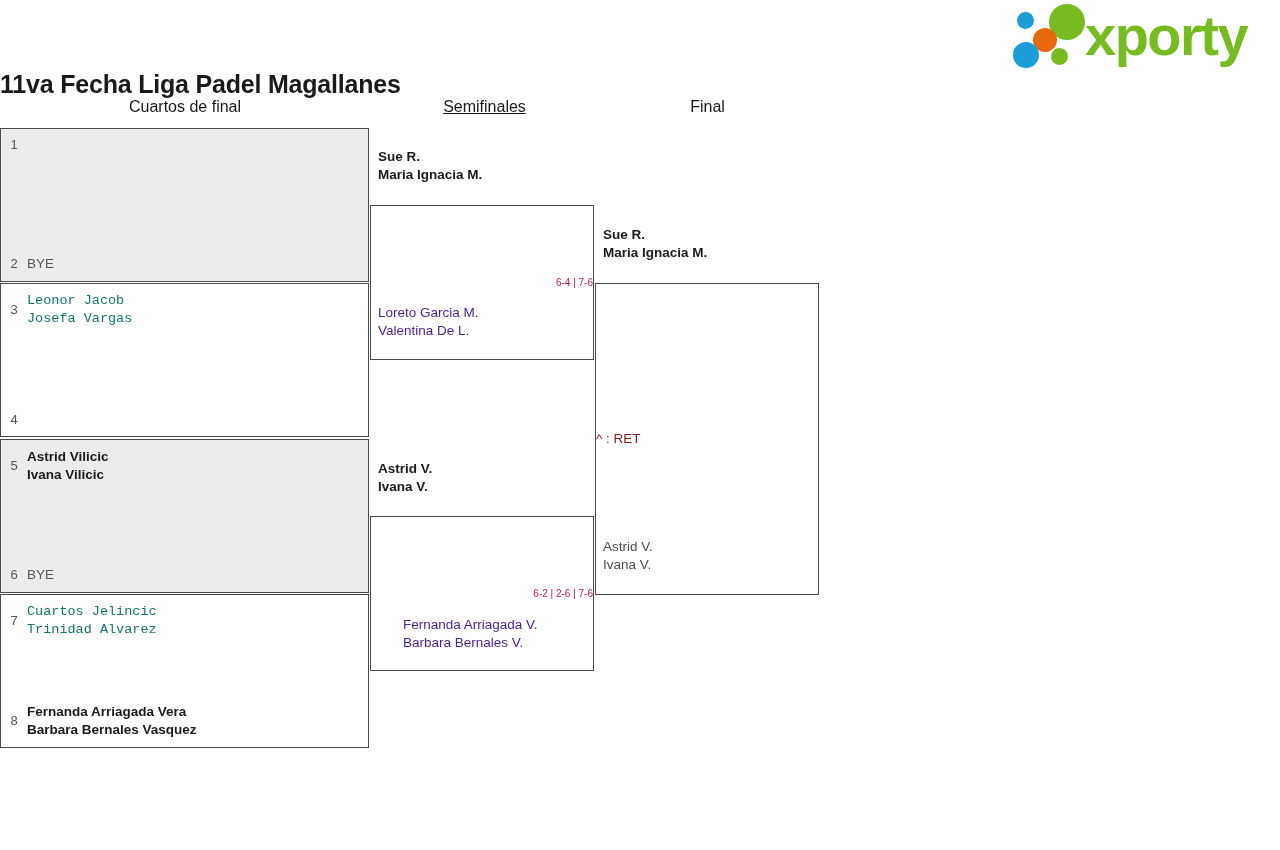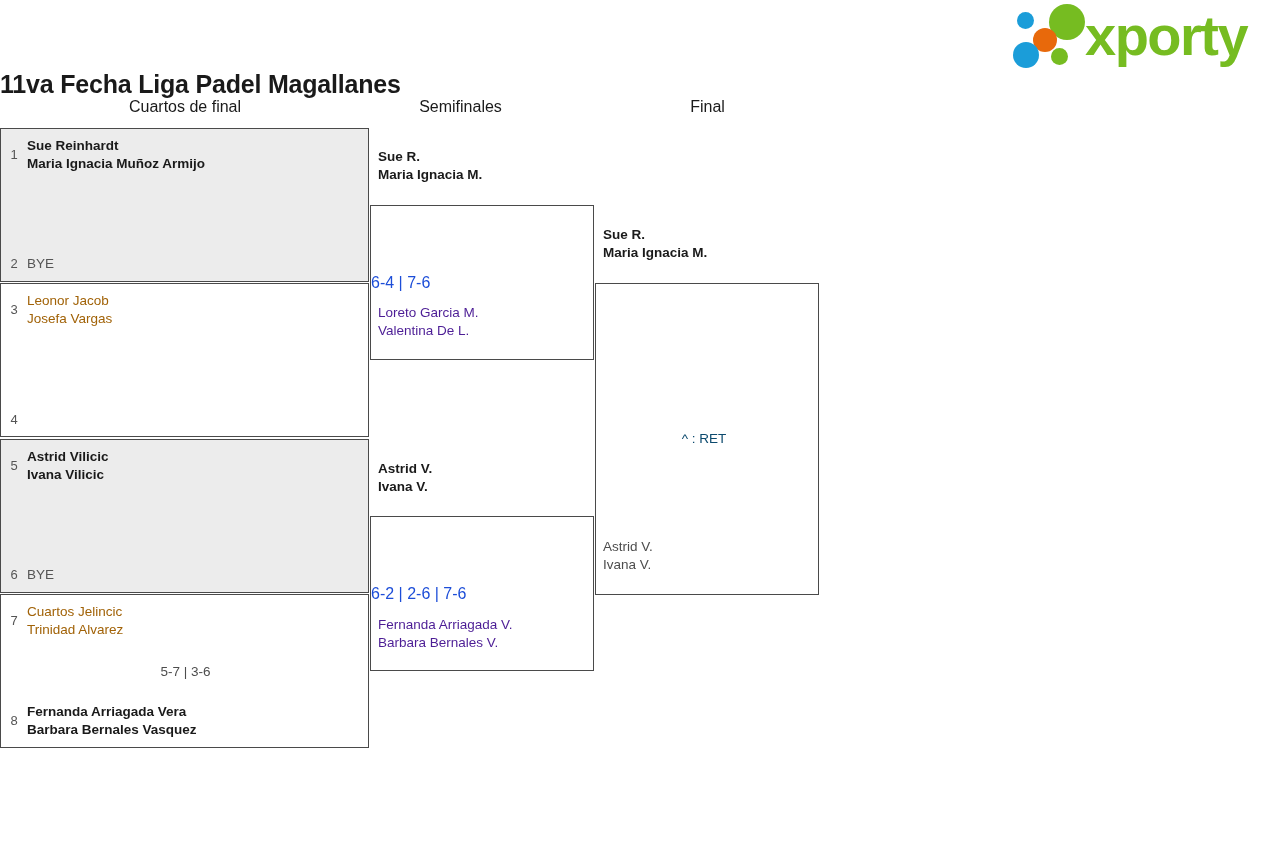--- a/index.html
+++ b/index.html
@@ -59,21 +59,21 @@
   .round-header {
     position: absolute;
     top: 95px;
     font-size: 16px;
     font-weight: 400;
     line-height: 24px;
     color: #1a1a1a;
     text-align: center;
   }
   #round-header-0 { left: 0px;   width: 370px; }
-  #round-header-1 { left: 348px; width: 225px; }
+  #round-header-1 { left: 372px; width: 225px; text-decoration: underline; }
   #round-header-2 { left: 595px; width: 225px; }
 
   
   #bracket {
     position: absolute;
     left: 0; top: 128px;
     width: 1280px; height: 640px;
   }
 
   
@@ -111,21 +111,21 @@
     font-weight: 400;
     color: #555555;
     line-height: 16px;
   }
   .names {
     font-size: 13.5px;
     line-height: 18px;
   }
   .names .nm { display: block; white-space: nowrap; }
   .winner .names { font-weight: 700; color: #1a1a1a; }
-  .loser  .names { font-weight: 400; color: #a16207; }
+  .loser  .names { font-weight: 400; color: #0f766e; font-family: Liberation Mono, monospace; }
   .bye .names { font-weight: 400; color: #555555; font-size: 13.5px; }
 
   
   .r1-score {
     position: absolute;
     left: 0;
     width: 369px;
     top: 68px;
     text-align: center;
     font-size: 13.5px;
@@ -144,61 +144,61 @@
     background: #ffffff;
   }
   #r2-box-0 { top: 77px;  }
   #r2-box-1 { top: 388px; }
 
   .r2-score {
     position: absolute;
     left: 0; right: 0;
     top: 50%;
     transform: translateY(-50%);
-    text-align: left;
-    font-size: 16px;
-    color: #1d4ed8;
+    text-align: right;
+    font-size: 10px;
+    color: #be185d;
     line-height: 18px;
   }
 
   .r2-label {
     position: absolute;
     left: 378px;
     width: 216px;
     font-size: 13.5px;
     line-height: 18px;
   }
   .r2-label .nm { display: block; white-space: nowrap; }
   .r2-label.winner { font-weight: 700; color: #1a1a1a; }
   .r2-label.loser  { font-weight: 400; color: #4c1d95; }
   #r2-label-0a { top: 20px;  }
   #r2-label-0b { top: 176px; }
   #r2-label-1a { top: 332px; }
-  #r2-label-1b { top: 488px; }
+  #r2-label-1b { top: 488px; margin-left: 25px; }
 
   
   .r3-box {
     position: absolute;
     left: 595px;
     width: 224px;
     height: 312px;
     box-sizing: border-box;
     border: 1px solid #4a4a4a;
     background: #ffffff;
   }
   #r3-box-0 { top: 155px; }
 
   .r3-score {
     position: absolute;
     left: 0; right: 6px;
     top: 50%;
     transform: translateY(-50%);
-    text-align: center;
-    font-size: 13.5px;
-    color: #0c4a6e;
+    text-align: left;
+    font-size: 13.5px;
+    color: #7f1d1d;
     line-height: 18px;
   }
 
   .r3-label {
     position: absolute;
     left: 603px;
     width: 216px;
     font-size: 13.5px;
     line-height: 18px;
   }
@@ -231,24 +231,20 @@
 
 <div class="round-header" id="round-header-0">Cuartos de final</div>
 <div class="round-header" id="round-header-1">Semifinales</div>
 <div class="round-header" id="round-header-2">Final</div>
 
 <div id="bracket">
 
   <div class="r1-match shaded" id="r1-m0">
     <div class="slot slot-top winner">
       <span class="seed">1</span>
-      <span class="names">
-        <span class="nm">Sue Reinhardt</span>
-        <span class="nm">Maria Ignacia Muñoz Armijo</span>
-      </span>
     </div>
     <div class="r1-score"></div>
     <div class="slot slot-bottom bye">
       <span class="seed">2</span>
       <span class="names">
         <span class="nm">BYE</span>
       </span>
     </div>
   </div>
 
@@ -283,21 +279,20 @@
   </div>
 
   <div class="r1-match plain" id="r1-m3">
     <div class="slot slot-top loser">
       <span class="seed">7</span>
       <span class="names">
         <span class="nm">Cuartos Jelincic</span>
         <span class="nm">Trinidad Alvarez</span>
       </span>
     </div>
-    <div class="r1-score">5-7 | 3-6</div>
     <div class="slot slot-bottom winner">
       <span class="seed">8</span>
       <span class="names">
         <span class="nm">Fernanda Arriagada Vera</span>
         <span class="nm">Barbara Bernales Vasquez</span>
       </span>
     </div>
   </div>
 
   <div class="r2-box" id="r2-box-0">

